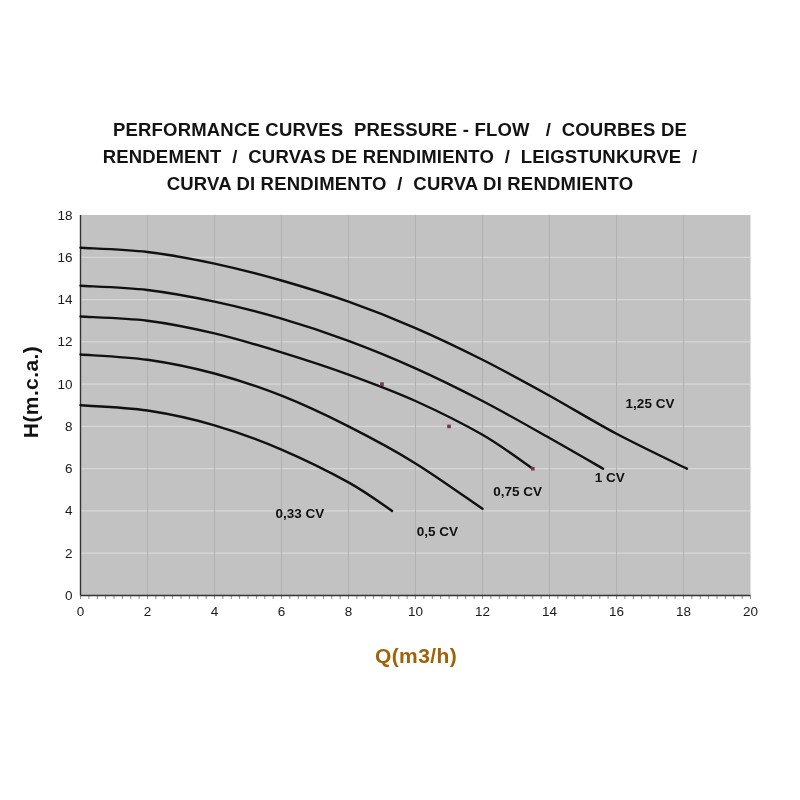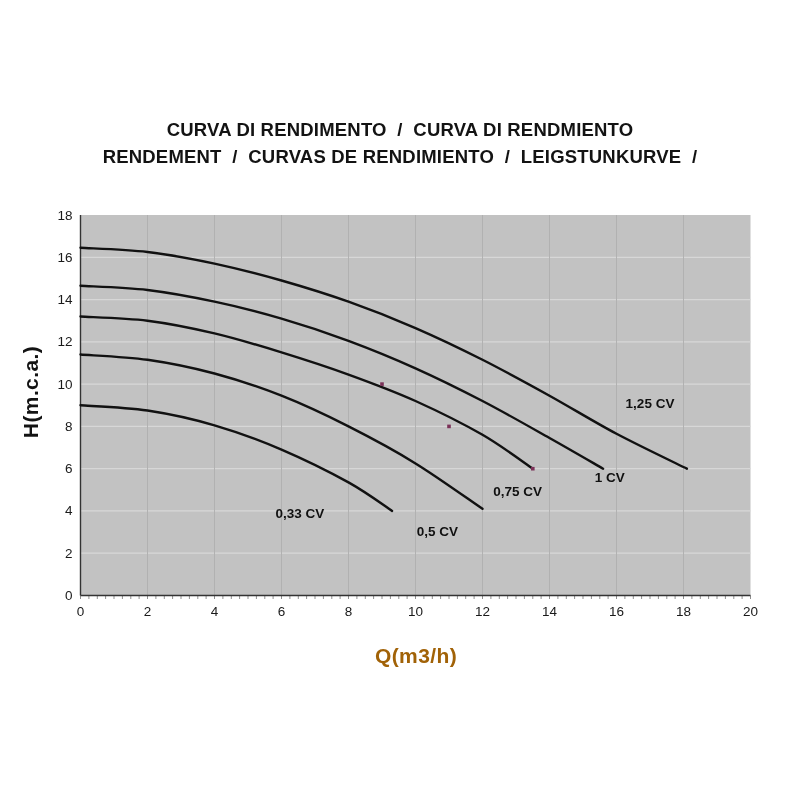--- a/index.html
+++ b/index.html
@@ -27,22 +27,23 @@
     color:#a16207;
   }
   svg#plot{position:absolute;left:0;top:0;}
   .tick-text{font-family:"Liberation Sans", sans-serif;font-size:13.5px;fill:#1a1a1a;}
   .curve-label{font-family:"Liberation Sans", sans-serif;font-size:13.5px;font-weight:bold;fill:#101010;}
 </style>
 </head>
 <body>
 
 <div class="title">
+  <div class="title-line">PERFORMANCE CURVES  PRESSURE - FLOW   /  COURBES DE</div>
+  <div class="title-line">RENDEMENT  /  CURVAS DE RENDIMIENTO  /  LEIGSTUNKURVE  /</div>
   <div class="title-line">CURVA DI RENDIMENTO  /  CURVA DI RENDMIENTO</div>
-  <div class="title-line">RENDEMENT  /  CURVAS DE RENDIMIENTO  /  LEIGSTUNKURVE  /</div>
 </div>
 
 <div class="ylabel">H(m.c.a.)</div>
 
 <svg id="plot" width="800" height="800">
     <rect x="80.5" y="215" width="670" height="380.5" fill="#c2c2c2"></rect>
     <line x1="80.5" y1="553.2" x2="750.5" y2="553.2" stroke="#d7d7d7" stroke-width="1.2"></line>
     <line x1="80.5" y1="510.9" x2="750.5" y2="510.9" stroke="#d7d7d7" stroke-width="1.2"></line>
     <line x1="80.5" y1="468.7" x2="750.5" y2="468.7" stroke="#d7d7d7" stroke-width="1.2"></line>
     <line x1="80.5" y1="426.4" x2="750.5" y2="426.4" stroke="#d7d7d7" stroke-width="1.2"></line>

